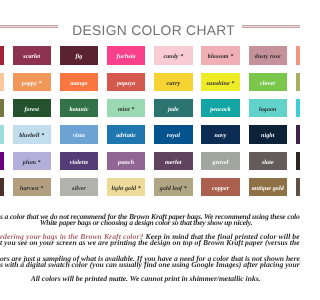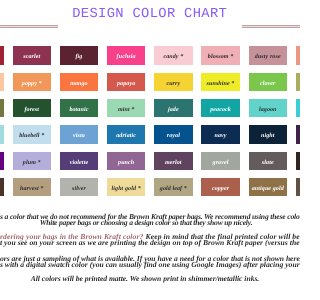--- a/index.html
+++ b/index.html
@@ -7,23 +7,23 @@
   body{width:300px;height:300px;background:#ffffff;overflow:hidden;
        font-family:"Liberation Serif",serif;-webkit-font-smoothing:antialiased;text-rendering:geometricPrecision;}
   .page{position:relative;width:300px;height:300px;}
 
   
   .header{position:absolute;left:0;top:0;width:300px;height:40px;}
   .rule{position:absolute;height:3px;
         background:linear-gradient(to bottom,#bfa4a6 0,#bfa4a6 1px,#f2d8db 1px,#f2d8db 2px,#bfa4a6 2px,#bfa4a6 3px);}
   .rule.left{left:0;top:25px;width:58px;}
   .rule.right{left:242px;top:25px;right:0;}
-  .title{position:absolute;left:72.2px;top:8px;
-         font-family:Liberation Mono, monospace;font-size:13.8px;letter-spacing:0.33px;
-         color:#8b5cf6;line-height:13.8px;white-space:pre;}
+  .title{position:absolute;left:72.2px;top:24px;
+         font-family:Liberation Sans, sans-serif;font-size:13.8px;letter-spacing:0.33px;
+         color:#737373;line-height:13.8px;white-space:pre;}
 
   
   .grid{position:absolute;left:0;top:0;width:300px;}
   .sw{position:absolute;width:38.5px;height:18.5px;
       display:flex;align-items:center;justify-content:center;}
   .sw span{font-family:"Liberation Serif",serif;font-style:italic;font-weight:bold;
            font-size:6px;letter-spacing:0.1px;white-space:pre;line-height:6px;position:relative;top:1.8px;}
 
   
   .note{position:absolute;
@@ -191,15 +191,15 @@
 
   <div class="note" style="left:-29.0px;top:212.8px;letter-spacing:-0.16px">* indicates a color that we do not recommend for the Brown Kraft paper bags. We recommend using these colors on the</div>
   <div class="note" style="left:39.7px;top:218.8px;letter-spacing:-0.195px">White paper bags or choosing a design color so that they show up nicely.</div>
 
   <div class="note" style="left:-31.4px;top:233.3px;letter-spacing:0.113px"><span class="pink">Are you ordering your bags in the Brown Kraft color?</span><span> Keep in mind that the final printed color will be different</span></div>
   <div class="note" style="left:-29.9px;top:239.3px;letter-spacing:0.063px">than what you see on your screen as we are printing the design on top of Brown Kraft paper (versus the white of your screen).</div>
 
   <div class="note" style="left:-29.6px;top:254.8px;letter-spacing:-0.015px">These colors are just a sampling of what is available. If you have a need for a color that is not shown here, please</div>
   <div class="note" style="left:-29.6px;top:260.8px;letter-spacing:0.024px">provide us with a digital swatch color (you can usually find one using Google Images) after placing your order.</div>
 
-  <div class="note" style="left:30.7px;top:275px;letter-spacing:-0.018px">All colors will be printed matte. We shown print in shimmer/metallic inks.</div>
+  <div class="note" style="left:30.7px;top:275px;letter-spacing:-0.018px">All colors will be printed matte. We cannot print in shimmer/metallic inks.</div>
 
 </div>
 
 </body></html>

